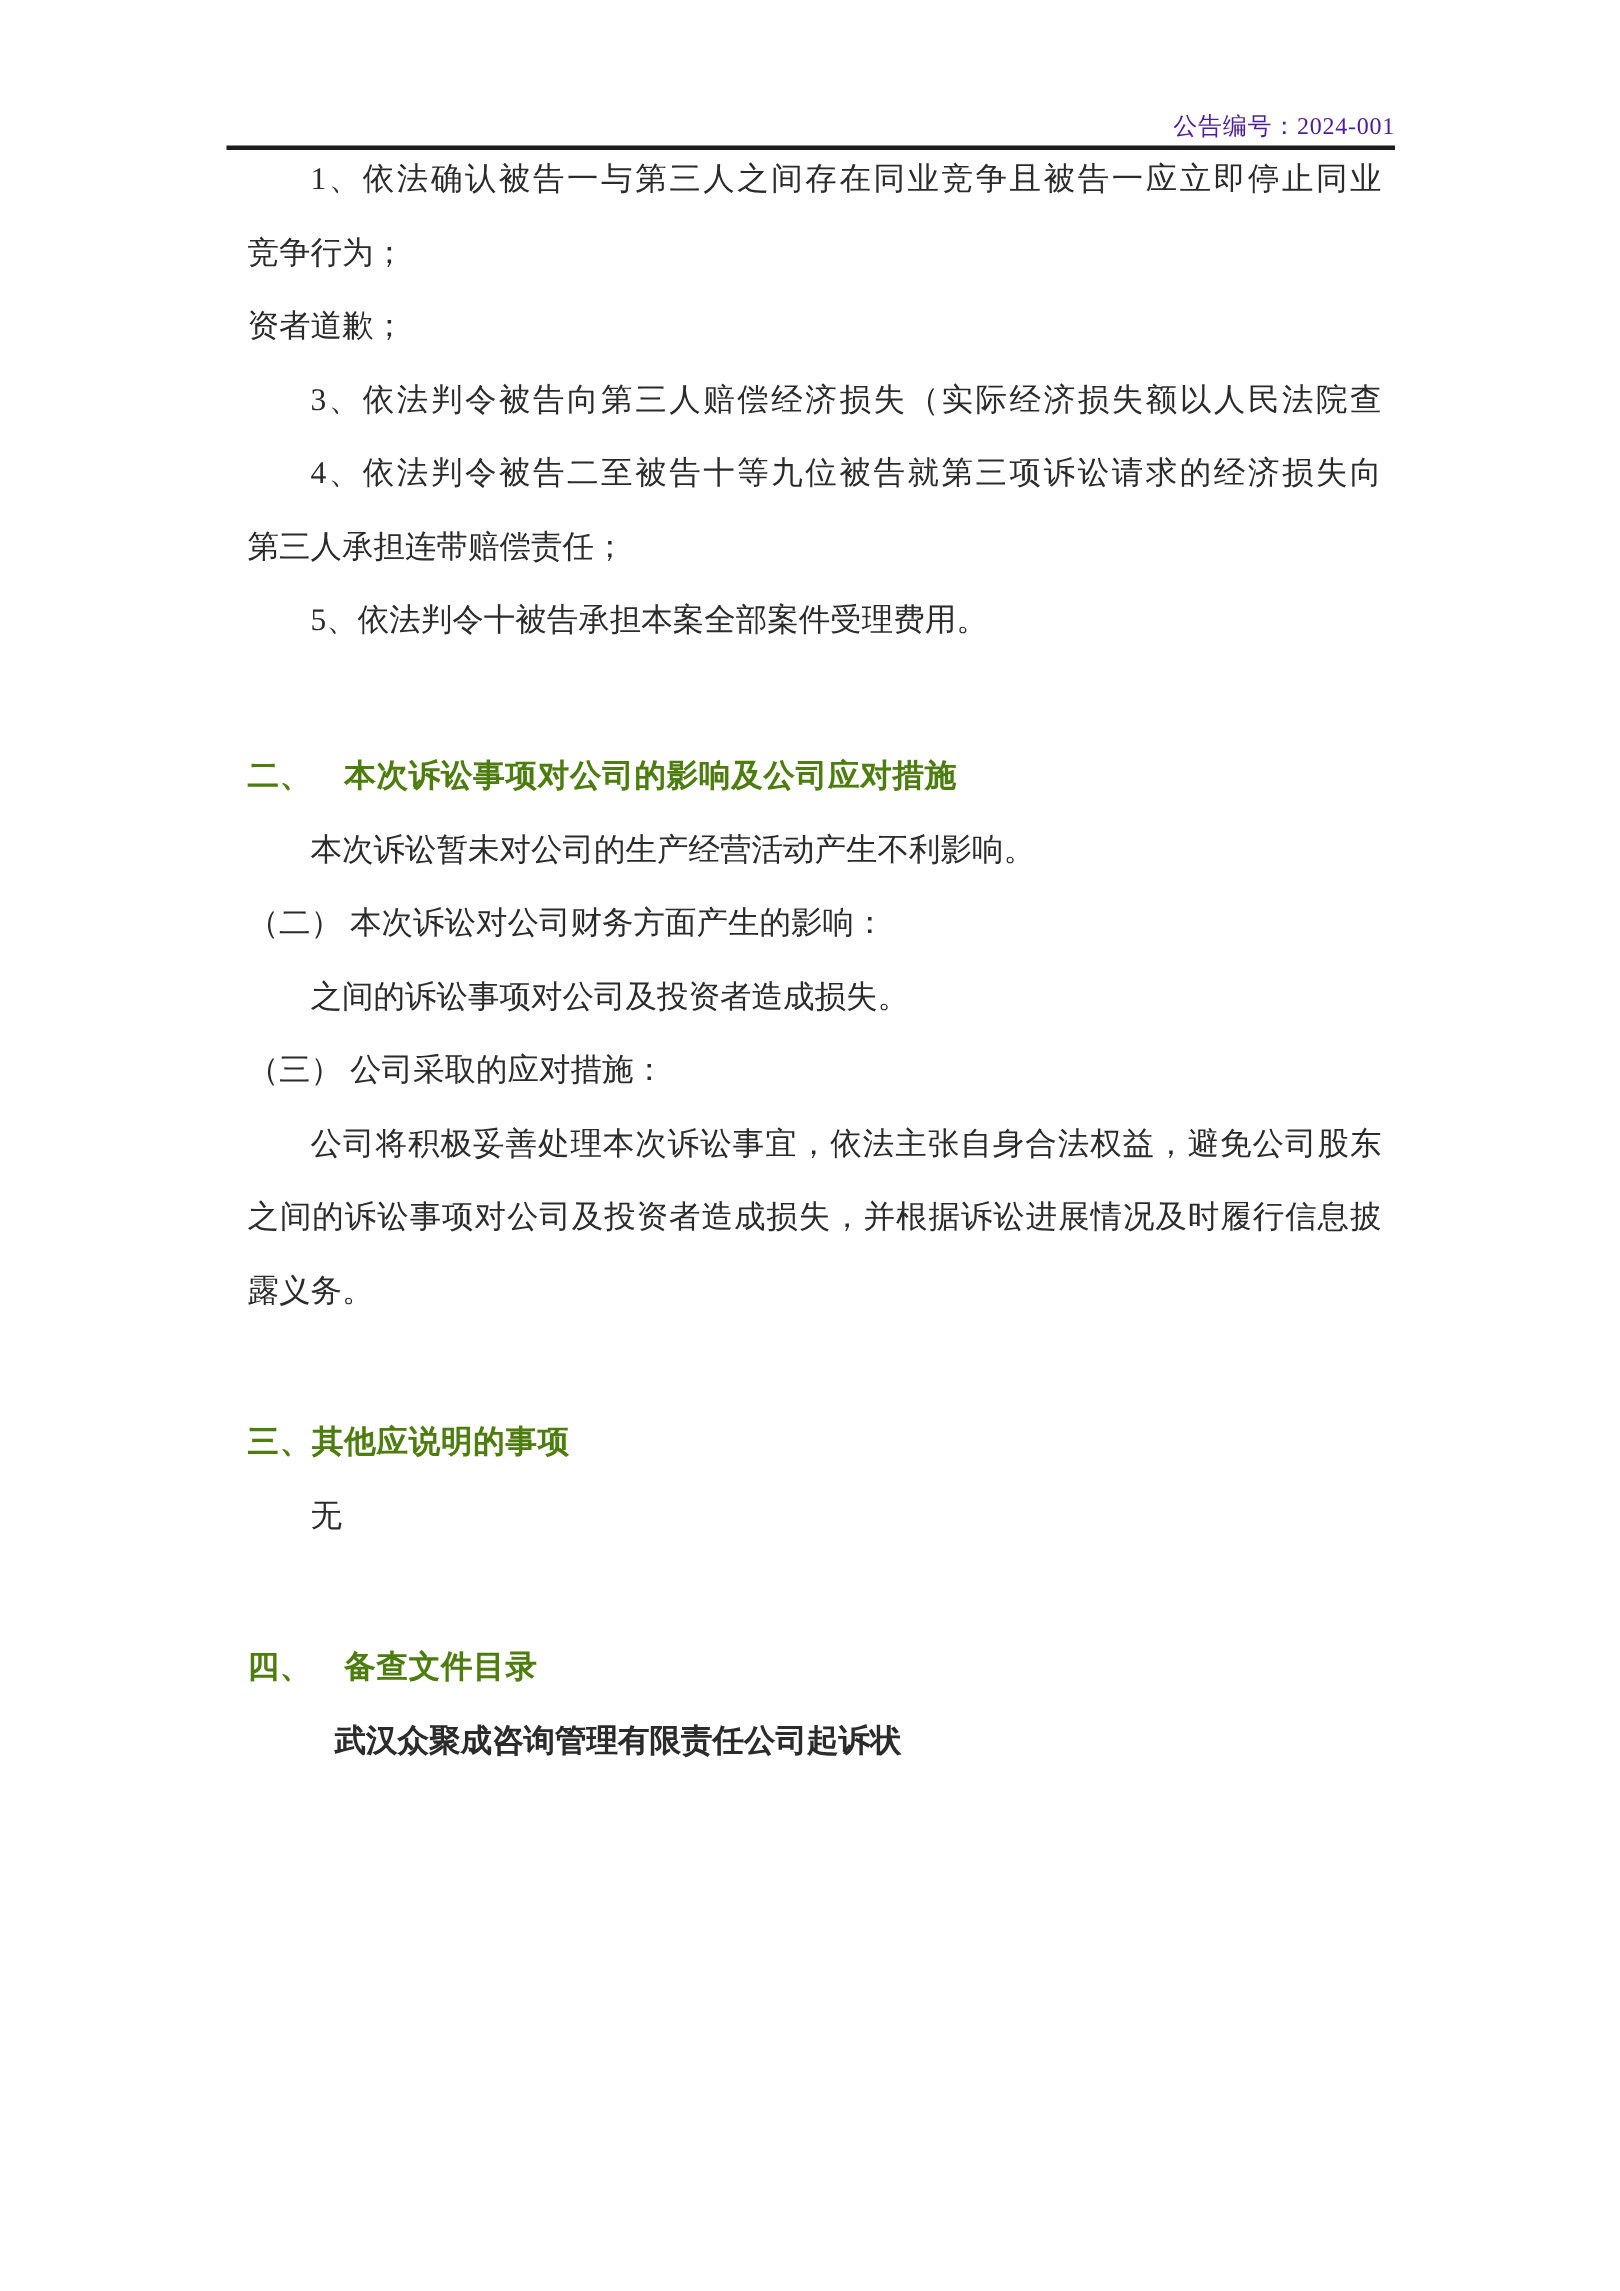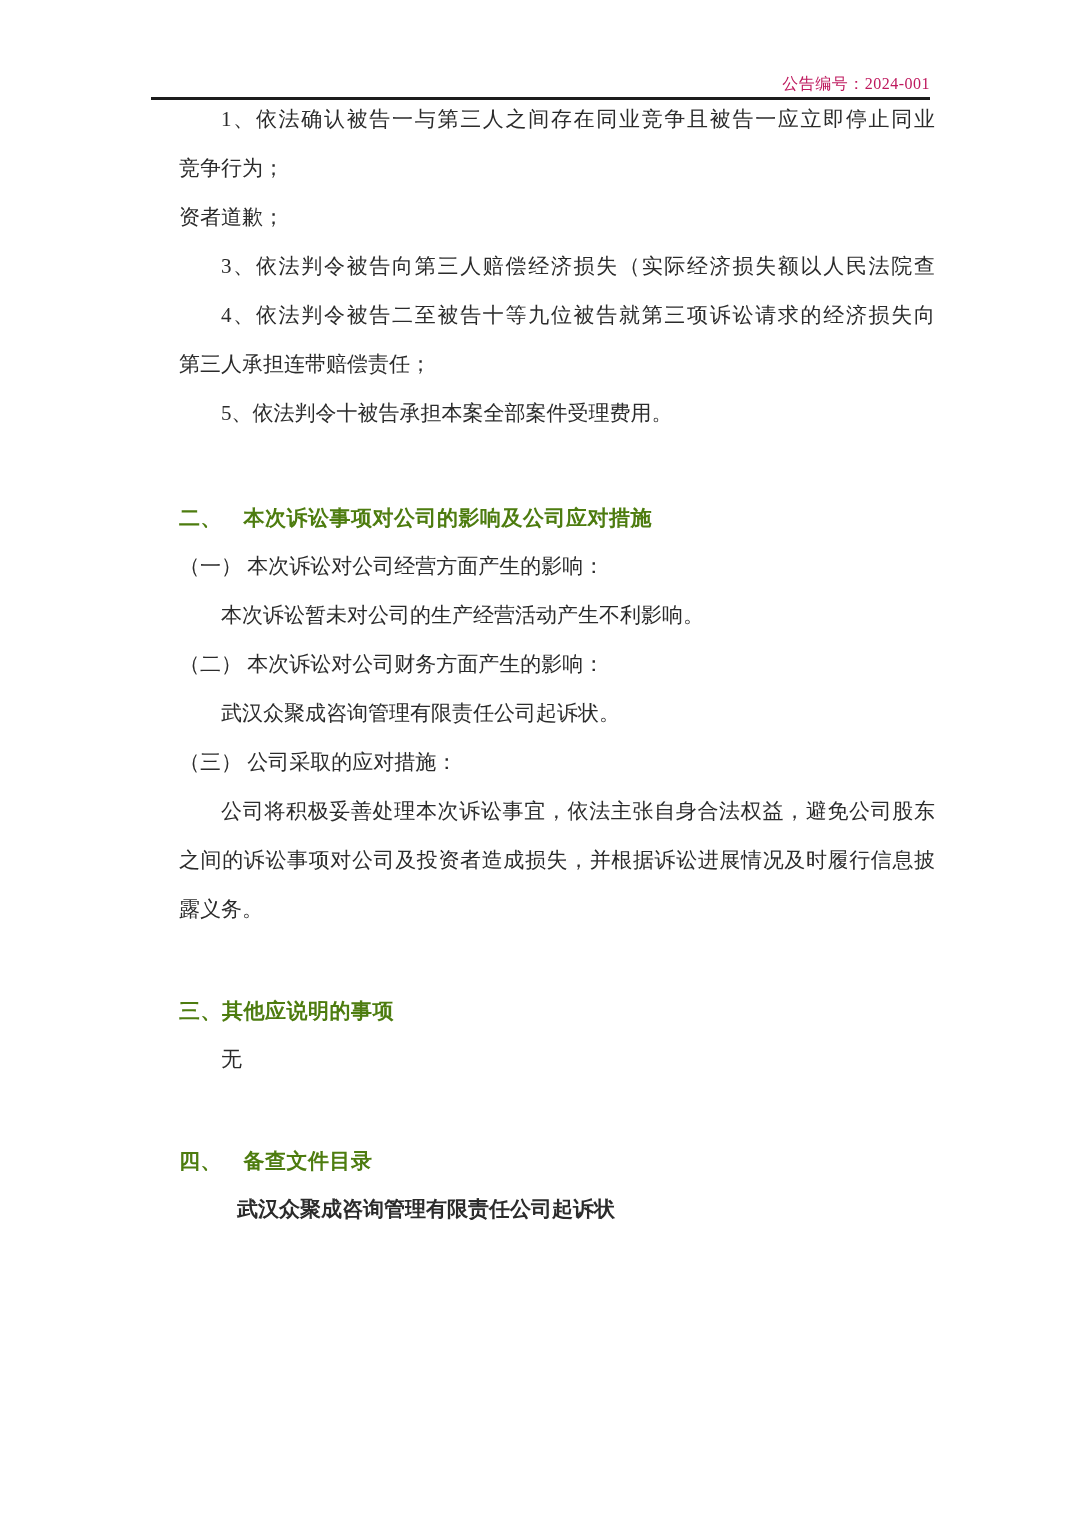--- a/index.html
+++ b/index.html
@@ -12,34 +12,34 @@
     font-family: "Liberation Serif", "DejaVu Serif", serif;
     color: #2b2b2b;
     overflow: hidden;
   }
   .header-no {
     position: absolute;
     top: 74px;
     right: 150px;
     font-size: 16px;
     letter-spacing: 0.5px;
-    color: #be185d;
+    color: #4c1d95;
   }
   .header-rule {
     position: absolute;
     top: 97px;
     left: 151px;
     width: 779px;
     height: 3px;
     background: #1c1c1c;
   }
   .content {
     position: absolute;
     top: 95px;
-    left: 179px;
+    left: 165px;
     width: 756px;
     font-size: 21px;
     line-height: 49px;
   }
   .line {
     height: 49px;
     overflow: visible;
   }
   .indent { padding-left: 42px; }
   .indent-lg { padding-left: 58px; font-weight: bold; }
@@ -70,24 +70,23 @@
     <div class="line">竞争行为；</div>
     <div class="line">资者道歉；</div>
     <div class="line indent just">3、依法判令被告向第三人赔偿经济损失（实际经济损失额以人民法院查</div>
     <div class="line indent just">4、依法判令被告二至被告十等九位被告就第三项诉讼请求的经济损失向</div>
     <div class="line">第三人承担连带赔偿责任；</div>
     <div class="line indent">5、依法判令十被告承担本案全部案件受理费用。</div>
 
     <div class="gap-55"></div>
 
     <div class="line heading">二、　本次诉讼事项对公司的影响及公司应对措施</div>
-    <div class="line">（一） 本次诉讼对公司经营方面产生的影响：</div>
     <div class="line indent">本次诉讼暂未对公司的生产经营活动产生不利影响。</div>
     <div class="line">（二） 本次诉讼对公司财务方面产生的影响：</div>
-    <div class="line indent">武汉众聚成咨询管理有限责任公司起诉状。</div>
+    <div class="line indent">之间的诉讼事项对公司及投资者造成损失。</div>
     <div class="line">（三） 公司采取的应对措施：</div>
     <div class="line indent just">公司将积极妥善处理本次诉讼事宜，依法主张自身合法权益，避免公司股东</div>
     <div class="line just">之间的诉讼事项对公司及投资者造成损失，并根据诉讼进展情况及时履行信息披</div>
     <div class="line">露义务。</div>
 
     <div class="gap-52"></div>
 
     <div class="line heading">三、其他应说明的事项</div>
     <div class="line indent">无</div>
 

